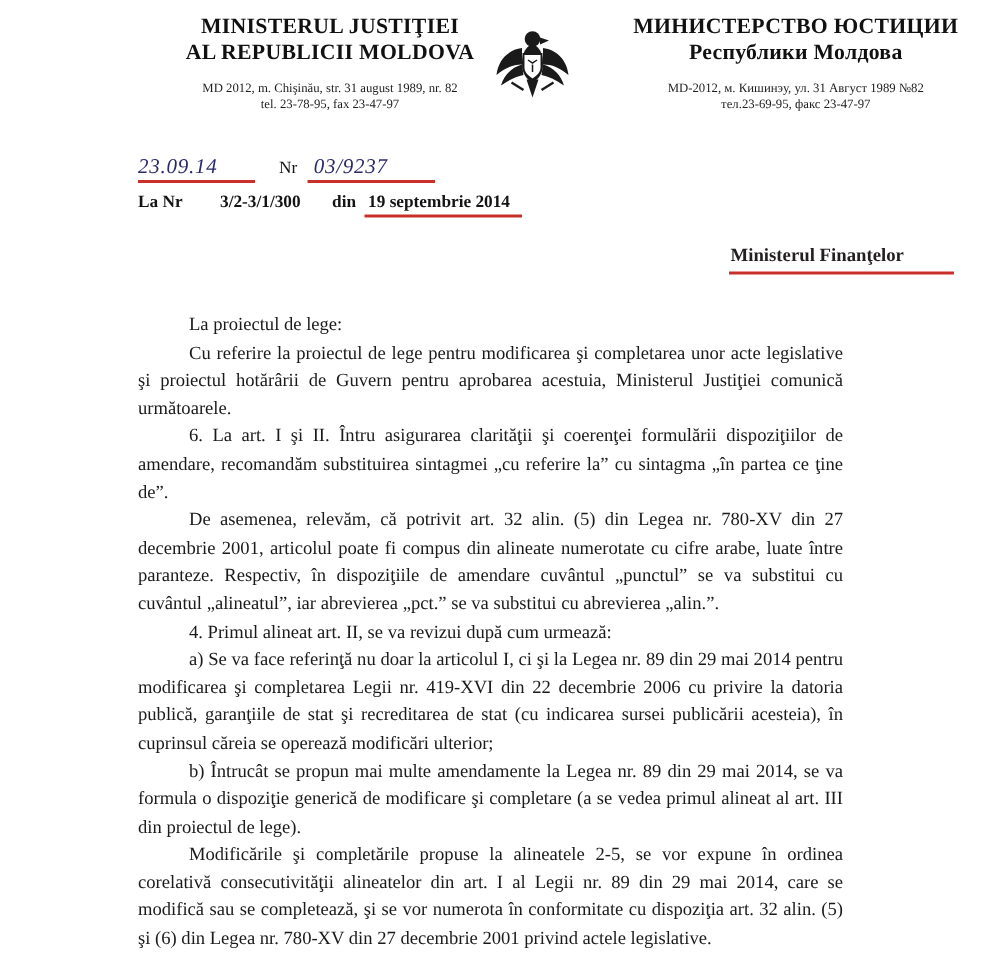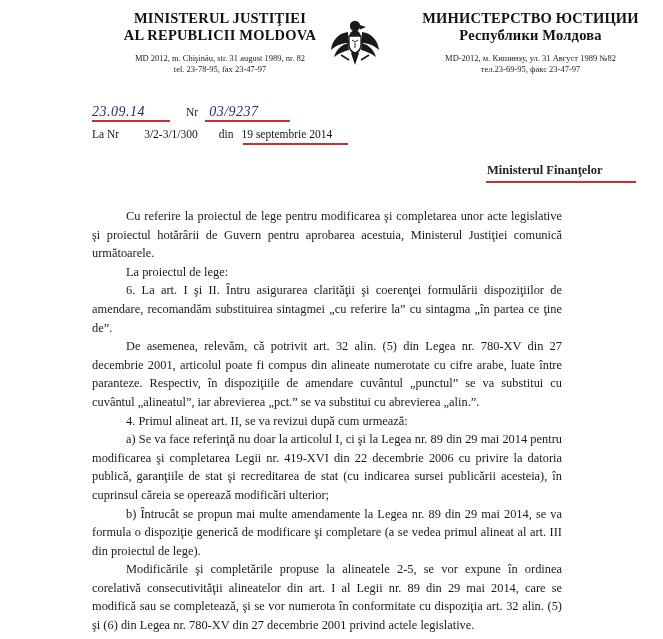--- a/index.html
+++ b/index.html
@@ -68,21 +68,21 @@
     top: 104px;
     width: 420px;
     height: 52px;
     font-size: 12px;
   }
   .ref-row {
     position: absolute;
     white-space: nowrap;
   }
   .ref-row1 { left: 0px;  top: 0px; }
-  .ref-row2 { left: 0px;  top: 23px; }
+  .ref-row2 { left: 0px;  top: 23px; font-weight: bold; }
 
   .hand {
     font-family: "Liberation Serif", serif;
     font-style: italic;
     font-size: 14px;
     color: #2a2a6a;
     letter-spacing: 0.5px;
   }
   .ref-lbl { font-size: 11.5px; }
   .ref-val-typed { font-size: 11.5px; }
@@ -194,22 +194,22 @@
   </div>
 
   <div class="rule rule-1"></div>
   <div class="rule rule-2"></div>
   <div class="rule rule-3"></div>
 
   <div class="addressee">Ministerul Finanţelor</div>
   <div class="rule rule-4"></div>
 
   <div class="body">
+    <p>La proiectul de lege:</p>
     <p>Cu referire la proiectul de lege pentru modificarea şi completarea unor acte legislative şi proiectul hotărârii de Guvern pentru aprobarea acestuia, Ministerul Justiţiei comunică următoarele.</p>
-    <p>La proiectul de lege:</p>
     <p>6. La art. I şi II. Întru asigurarea clarităţii şi coerenţei formulării dispoziţiilor de amendare, recomandăm substituirea sintagmei „cu referire la” cu sintagma „în partea ce ţine de”.</p>
     <p>De asemenea, relevăm, că potrivit art. 32 alin. (5) din Legea nr. 780-XV din 27 decembrie 2001, articolul poate fi compus din alineate numerotate cu cifre arabe, luate între paranteze. Respectiv, în dispoziţiile de amendare cuvântul „punctul” se va substitui cu cuvântul „alineatul”, iar abrevierea „pct.” se va substitui cu abrevierea „alin.”.</p>
     <p>4. Primul alineat art. II, se va revizui după cum urmează:</p>
     <p>a) Se va face referinţă nu doar la articolul I, ci şi la Legea nr. 89 din 29 mai 2014 pentru modificarea şi completarea Legii nr. 419-XVI din 22 decembrie 2006 cu privire la datoria publică, garanţiile de stat şi recreditarea de stat (cu indicarea sursei publicării acesteia), în cuprinsul căreia se operează modificări ulterior;</p>
     <p>b) Întrucât se propun mai multe amendamente la Legea nr. 89 din 29 mai 2014, se va formula o dispoziţie generică de modificare şi completare (a se vedea primul alineat al art. III din proiectul de lege).</p>
     <p>Modificările şi completările propuse la alineatele 2-5, se vor expune în ordinea corelativă consecutivităţii alineatelor din art. I al Legii nr. 89 din 29 mai 2014, care se modifică sau se completează, şi se vor numerota în conformitate cu dispoziţia art. 32 alin. (5) şi (6) din Legea nr. 780-XV din 27 decembrie 2001 privind actele legislative.</p>
   </div>
 
 </div>
 

